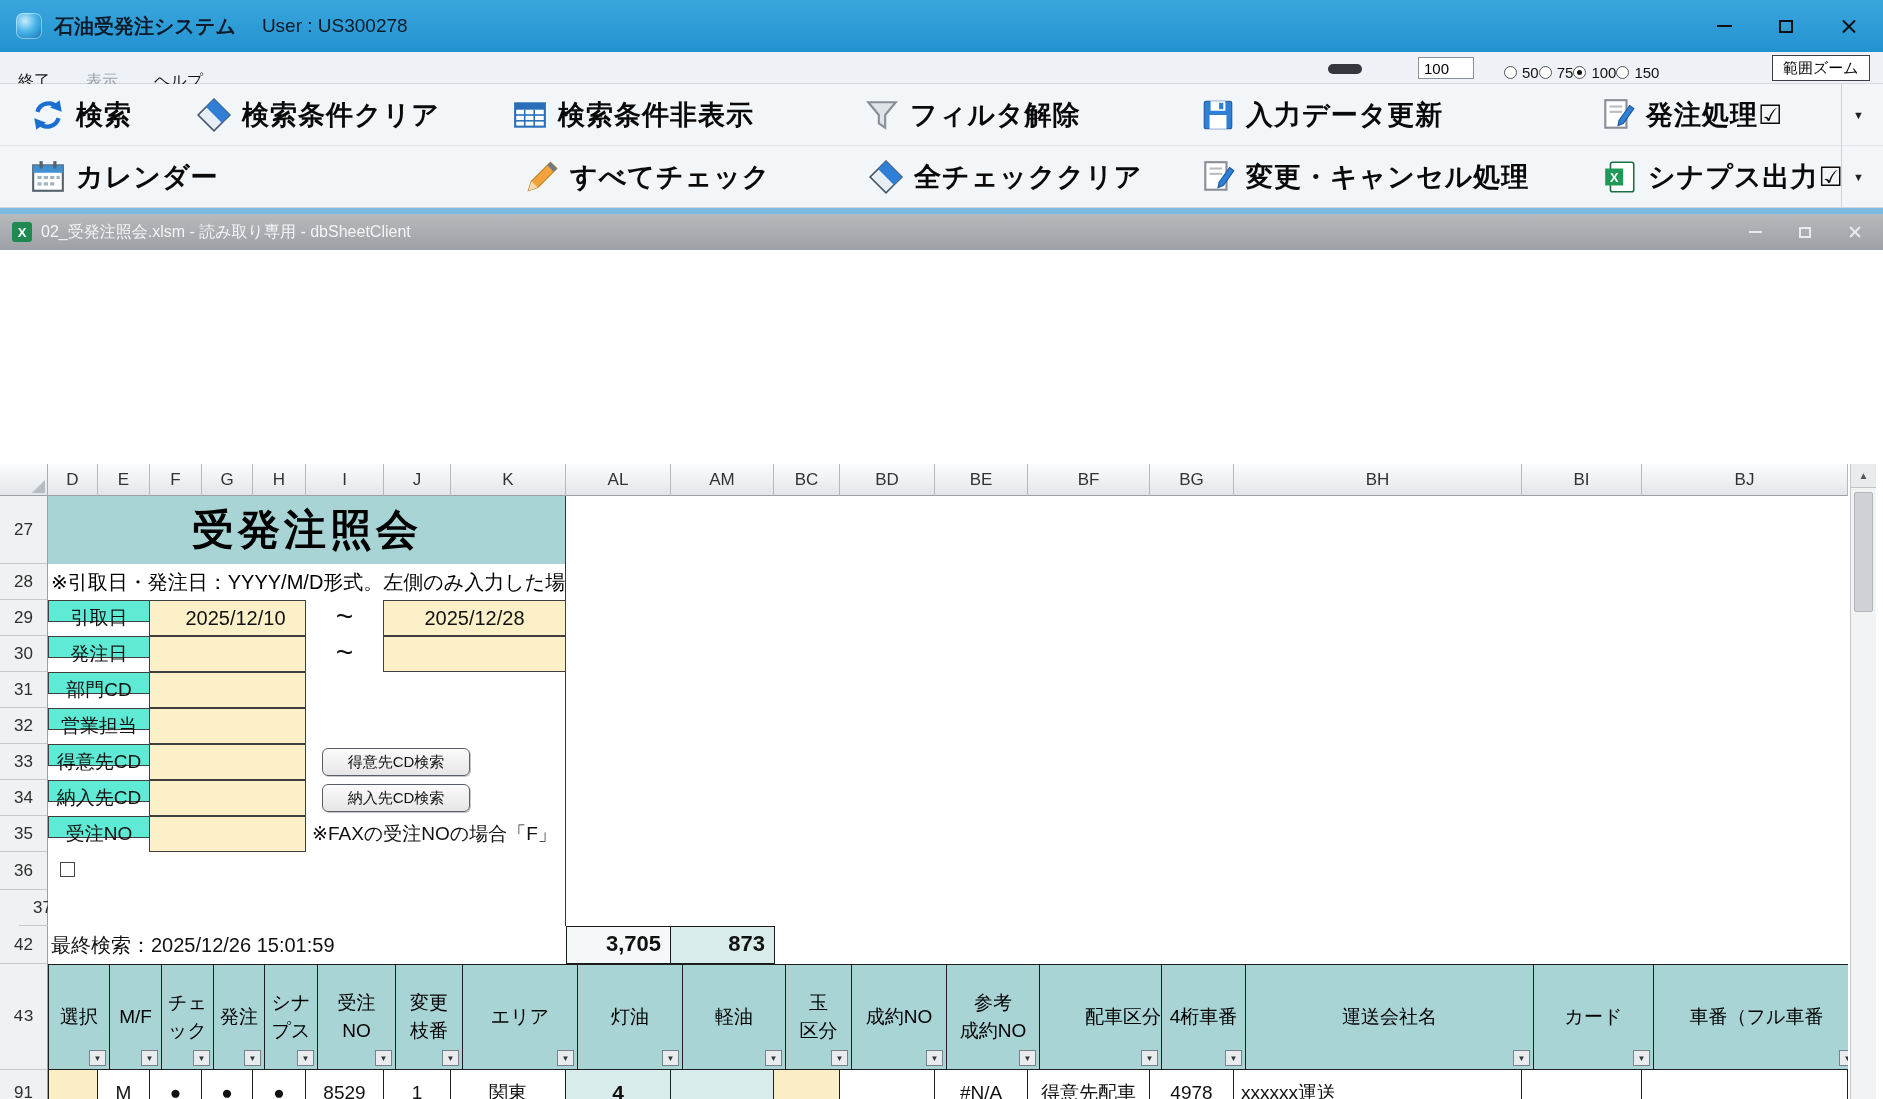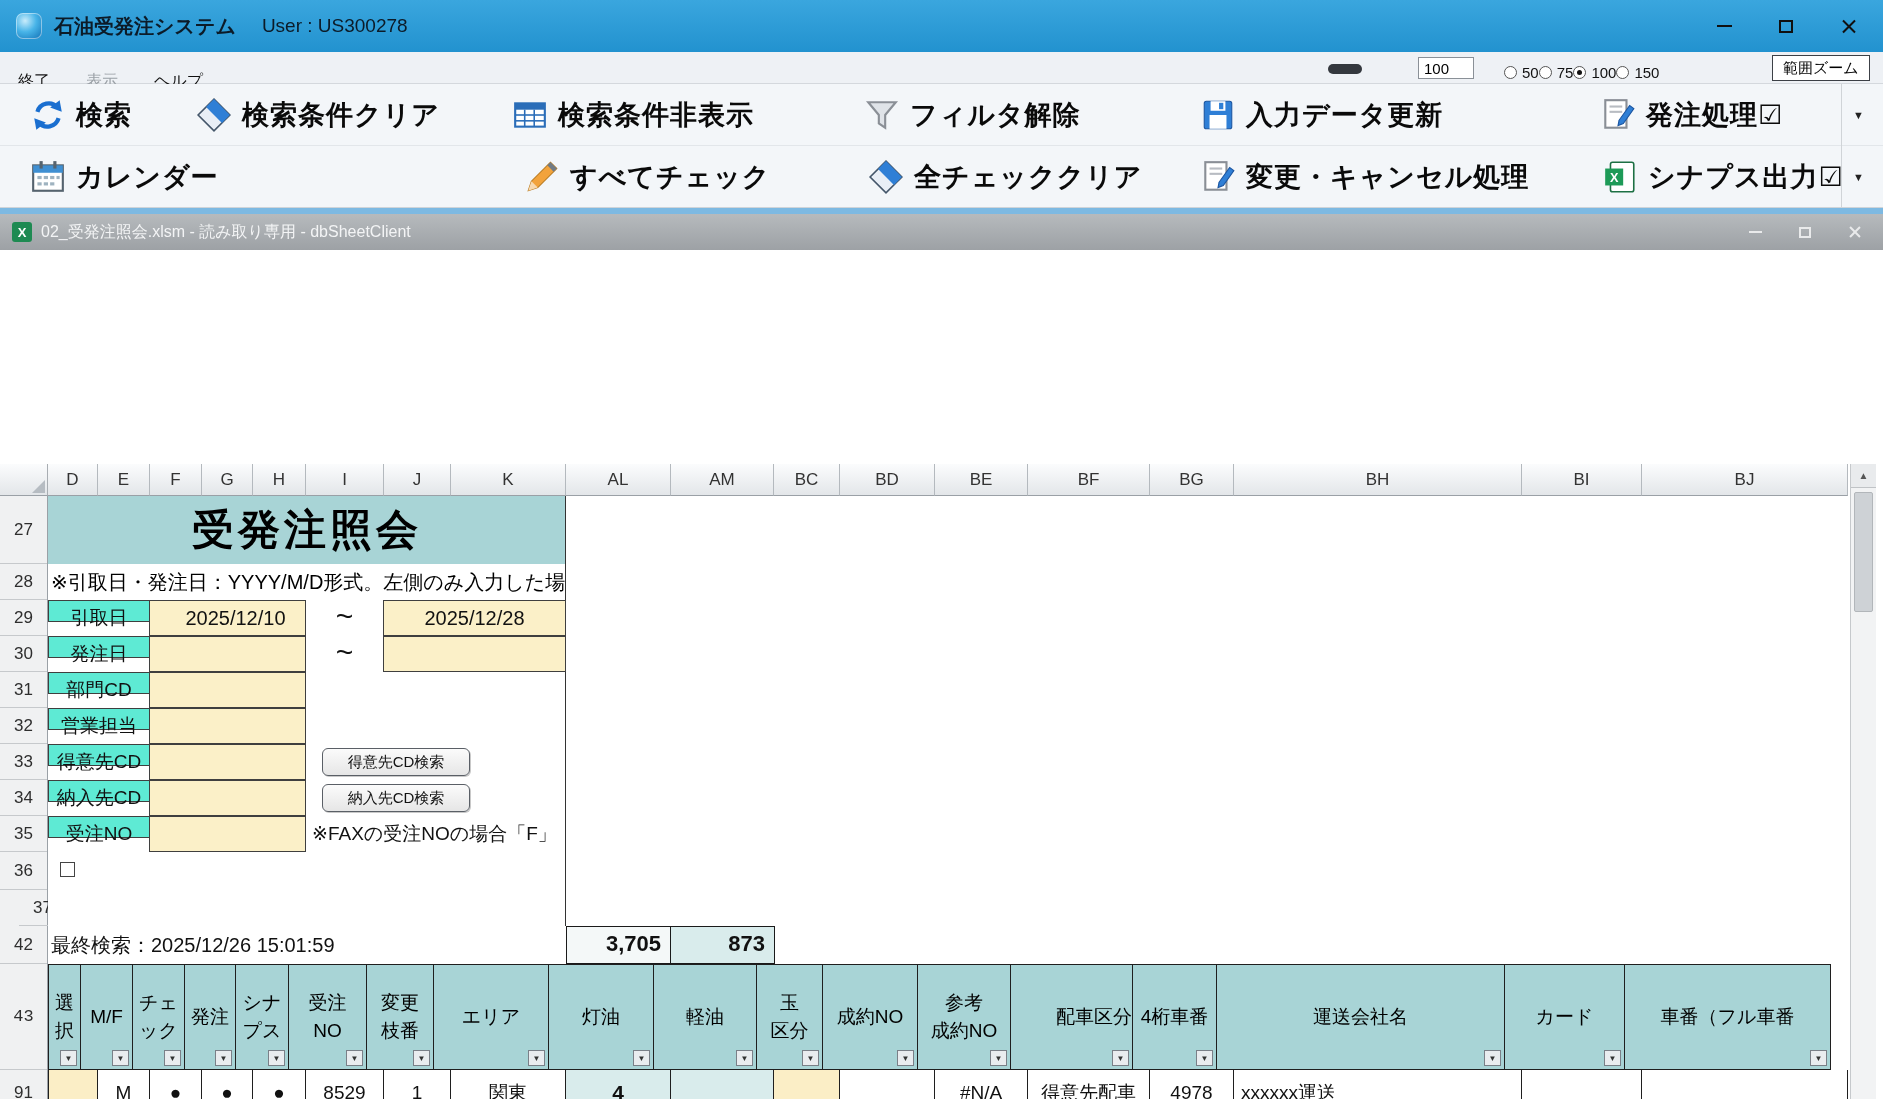--- a/index.html
+++ b/index.html
@@ -343,21 +343,21 @@
       <div class="sbody">
         <div class="c-title">受発注照会</div>
         <div class="c-note">※引取日・発注日：YYYY/M/D形式。左側のみ入力した場</div>
         <div class="c-vline"></div>
 
         <span class="c-check"></span>
         <div class="c-lastsearch">最終検索：2025/12/26 15:01:59</div>
         <div class="c-count c-count1">3,705</div>
         <div class="c-count c-count2">873</div>
         <div class="throw">
-            <div class="thcell" style="width: 33px;">
+            <div class="thcell" style="width: 62px;">
               <div class="thtext">選択</div>
               <div class="filterbtn">▼</div>
             </div>
             <div class="thcell" style="width: 52px;">
               <div class="thtext">M/F</div>
               <div class="filterbtn">▼</div>
             </div>
             <div class="thcell" style="width: 52px;">
               <div class="thtext">チェ
 ック</div>

